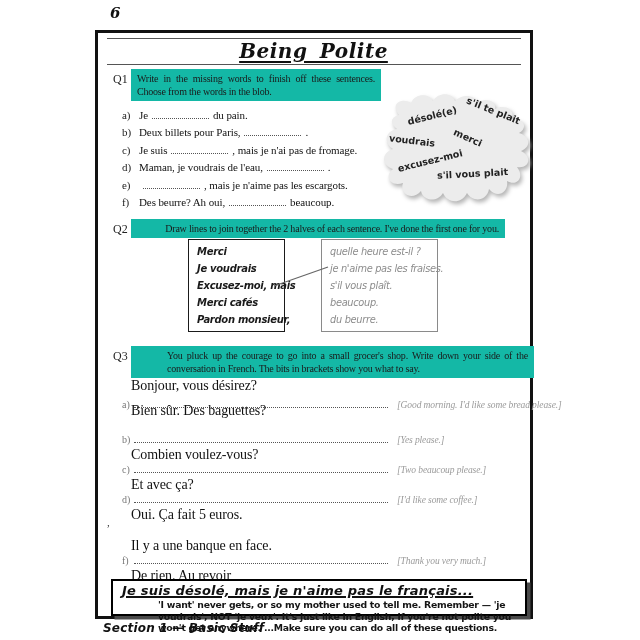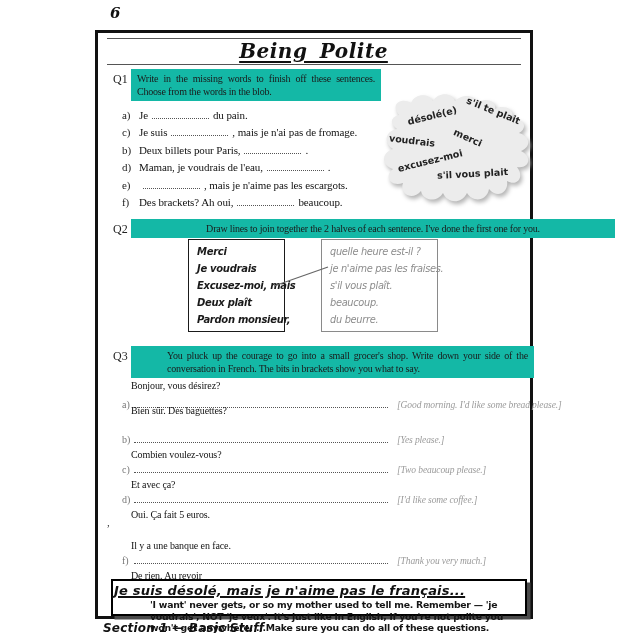--- a/index.html
+++ b/index.html
@@ -38,50 +38,50 @@
   .blob-wrap svg{position:absolute;left:0;top:0;filter:drop-shadow(2px 3px 2px #b5b5b5);}
   .bw{position:absolute;font:700 9.5px "DejaVu Sans",sans-serif;color:#222;white-space:nowrap;}
   .bw0{left:26px;top:17px;transform:rotate(-14deg);}
   .bw1{left:84px;top:12px;transform:rotate(22deg);}
   .bw2{left:8px;top:42px;transform:rotate(7deg);}
   .bw3{left:72px;top:39px;transform:rotate(24deg);}
   .bw4{left:16px;top:62px;transform:rotate(-14deg);}
   .bw5{left:56px;top:75px;transform:rotate(-3deg);}
 
   .q2-label{top:189px;}
-  .q2-header{top:186px;width:484px;white-space:nowrap;text-align:center;font-size:10px;}
+  .q2-header{top:186px;width:374px;white-space:nowrap;text-align:right;font-size:10px;}
 
   .match-area{position:absolute;left:90px;top:206px;width:250px;height:94px;}
   .match-left{position:absolute;left:0;top:0;width:97px;height:93px;border:1.5px solid #1a1a1a;
               box-sizing:border-box;display:flex;flex-direction:column;justify-content:space-around;
               padding:3px 0 3px 8px;}
   .ml-item{font:italic 700 10px "DejaVu Sans",sans-serif;color:#1a1a1a;white-space:nowrap;letter-spacing:-.3px;}
   .match-right{position:absolute;left:133px;top:0;width:117px;height:93px;border:1px solid #8a8a8a;
                box-sizing:border-box;display:flex;flex-direction:column;justify-content:space-around;
                padding:3px 0 3px 8px;}
   .mr-item{font:italic 400 9.8px "DejaVu Sans",sans-serif;color:#8c8c8c;white-space:nowrap;letter-spacing:-.3px;}
   .connector{position:absolute;left:0;top:0;pointer-events:none;}
 
   .q3-label{top:316px;}
   .q3-header{top:313px;width:403px;padding-left:36px;}
 
-  .shop-line{position:absolute;left:33px;height:14px;line-height:14px;font-size:10px;
+  .shop-line{position:absolute;left:33px;height:14px;line-height:14px;font-size:14px;
              letter-spacing:-.1px;white-space:nowrap;color:#111;}
   .student-row{position:absolute;left:24px;height:14px;line-height:14px;white-space:nowrap;}
   .s-label{display:inline-block;width:9px;margin-right:3px;font-size:10px;color:#777;}
   .hint{font:italic 400 9.5px "Liberation Serif",serif;color:#9a9a9a;margin-left:9px;letter-spacing:-.1px;}
 
   .r0{top:346px;}.r1{top:363px;}.r2{top:371px;}.r3{top:398px;}.r4{top:415px;}
   .r5{top:428px;}.r6{top:445px;}.r7{top:458px;}.r8{top:475px;}.r9{top:489px;}
   .r10{top:506px;}.r11{top:519px;}.r12{top:536px;}
 
   .stray-comma{position:absolute;left:9px;top:483px;font-size:11px;color:#333;}
 
   .summary-box{position:absolute;left:13px;top:546px;width:416px;height:37px;box-sizing:border-box;
-               border:2px solid #000;box-shadow:3.5px 3.5px 0 #4a4a4a;background:#fff;padding:2px 1px;}
+               border:2px solid #000;box-shadow:3.5px 3.5px 0 #4a4a4a;background:#fff;padding:2px 9px;}
   .summary-title{font:italic 700 13px "DejaVu Sans",sans-serif;letter-spacing:.2px;
                  text-decoration:underline;text-decoration-thickness:1.5px;white-space:nowrap;}
   .summary-body{font:700 9.3px "DejaVu Sans",sans-serif;line-height:11.5px;color:#151515;
                 letter-spacing:-.25px;margin-top:1px;margin-left:36px;}
 
   .footer{position:absolute;left:103px;top:621px;font:italic 700 12px "DejaVu Sans",sans-serif;
           letter-spacing:.2px;color:#111;}
 </style>
 </head>
 <body>
@@ -95,33 +95,33 @@
     <div class="rule rule-bottom"></div>
 
     <div class="q-label q1-label">Q1</div>
     <div class="q-header q1-header">Write in the missing words to finish off these sentences. Choose from the words in the blob.</div>
 
     <div class="q1-items">
       <div class="q1-item">
         <span class="item-label">a)</span><span>Je</span><span class="dots dots-short"></span><span>du pain.</span>
       </div>
       <div class="q1-item">
-        <span class="item-label">c)</span><span>Je suis</span><span class="dots dots-short"></span><span>, mais je n'ai pas de fromage.</span>
+        <span class="item-label">b)</span><span>Deux billets pour Paris,</span><span class="dots dots-short"></span><span>.</span>
       </div>
       <div class="q1-item">
-        <span class="item-label">b)</span><span>Deux billets pour Paris,</span><span class="dots dots-short"></span><span>.</span>
+        <span class="item-label">c)</span><span>Je suis</span><span class="dots dots-short"></span><span>, mais je n'ai pas de fromage.</span>
       </div>
       <div class="q1-item">
         <span class="item-label">d)</span><span>Maman, je voudrais de l'eau,</span><span class="dots dots-short"></span><span>.</span>
       </div>
       <div class="q1-item">
         <span class="item-label">e)</span><span></span><span class="dots dots-short"></span><span>, mais je n'aime pas les escargots.</span>
       </div>
       <div class="q1-item">
-        <span class="item-label">f)</span><span>Des brackets?  Ah oui,</span><span class="dots dots-short"></span><span>beaucoup.</span>
+        <span class="item-label">f)</span><span>Des beurre?  Ah oui,</span><span class="dots dots-short"></span><span>beaucoup.</span>
       </div>
     </div>
 
     <div class="blob-wrap">
       <svg width="154" height="112" viewBox="0 0 154 112">
         <path fill="#ececec" d="M 18 22 C 8 10 22 4 30 10 C 34 0 48 0 52 8 C 58 -2 72 0 74 8 C 82 0 94 2 96 10 C 104 4 116 8 114 16 C 124 10 136 18 130 26 C 142 24 148 34 138 40 C 150 44 150 54 140 58 C 152 64 148 76 136 74 C 144 84 136 94 126 88 C 128 100 116 106 108 96 C 106 108 92 110 86 100 C 80 112 66 110 62 100 C 56 110 42 108 40 98 C 32 108 18 102 22 90 C 10 94 2 84 12 76 C 0 72 0 60 12 56 C 2 50 4 38 16 36 C 8 30 10 24 18 22 Z"></path>
       </svg>
       <span class="bw bw0">désolé(e)</span>
       <span class="bw bw1">s'il te plait</span>
       <span class="bw bw2">voudrais</span>
@@ -131,21 +131,21 @@
     </div>
 
     <div class="q-label q2-label">Q2</div>
     <div class="q-header q2-header">Draw lines to join together the 2 halves of each sentence.  I've done the first one for you.</div>
 
     <div class="match-area">
       <div class="match-left">
         <div class="ml-item">Merci</div>
         <div class="ml-item">Je voudrais</div>
         <div class="ml-item">Excusez-moi, mais</div>
-        <div class="ml-item">Deux plaît</div>
+        <div class="ml-item">Merci cafés</div>
         <div class="ml-item">Pardon monsieur,</div>
       </div>
       <div class="match-right">
         <div class="mr-item">quelle heure est-il ?</div>
         <div class="mr-item">je n'aime pas les fraises.</div>
         <div class="mr-item">s'il vous plaît.</div>
         <div class="mr-item">beaucoup.</div>
         <div class="mr-item">du beurre.</div>
       </div>
       <svg class="connector" width="250" height="94">

